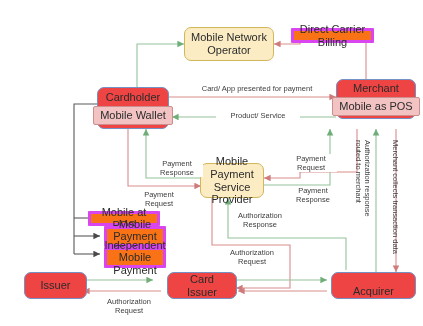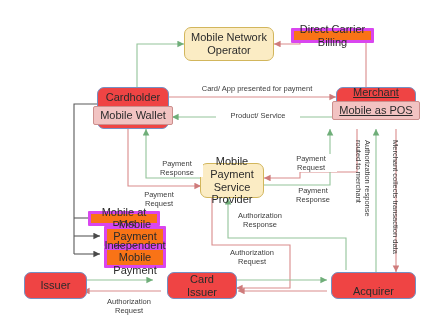--- a/index.html
+++ b/index.html
@@ -151,21 +151,21 @@
 
   <div class="node node-pink" style="left:291px; top:28px; width:83px; height:15px;">
     <div class="node-title">Direct Carrier Billing</div>
   </div>
 
   <div class="node node-blue" style="left:97px; top:87px; width:72px; height:42px;">
     <div class="node-title">Cardholder</div>
     <div class="chip">Mobile Wallet</div>
   </div>
 
-  <div class="node node-blue" style="left:336px; top:87px; width:80px; height:32px;text-decoration:underline;">
+  <div class="node node-blue" style="left:336px; top:79px; width:80px; height:40px;">
     <div class="node-title">Merchant</div>
     <div class="chip">Mobile as POS</div>
   </div>
 
   <div class="node node-yellow" style="left:200px; top:163px; width:64px; height:35px;">
     <div class="node-title">Mobile Payment
 Service Provider</div>
   </div>
 
   <div class="node node-pink" style="left:88px; top:211px; width:72px; height:15px;">

